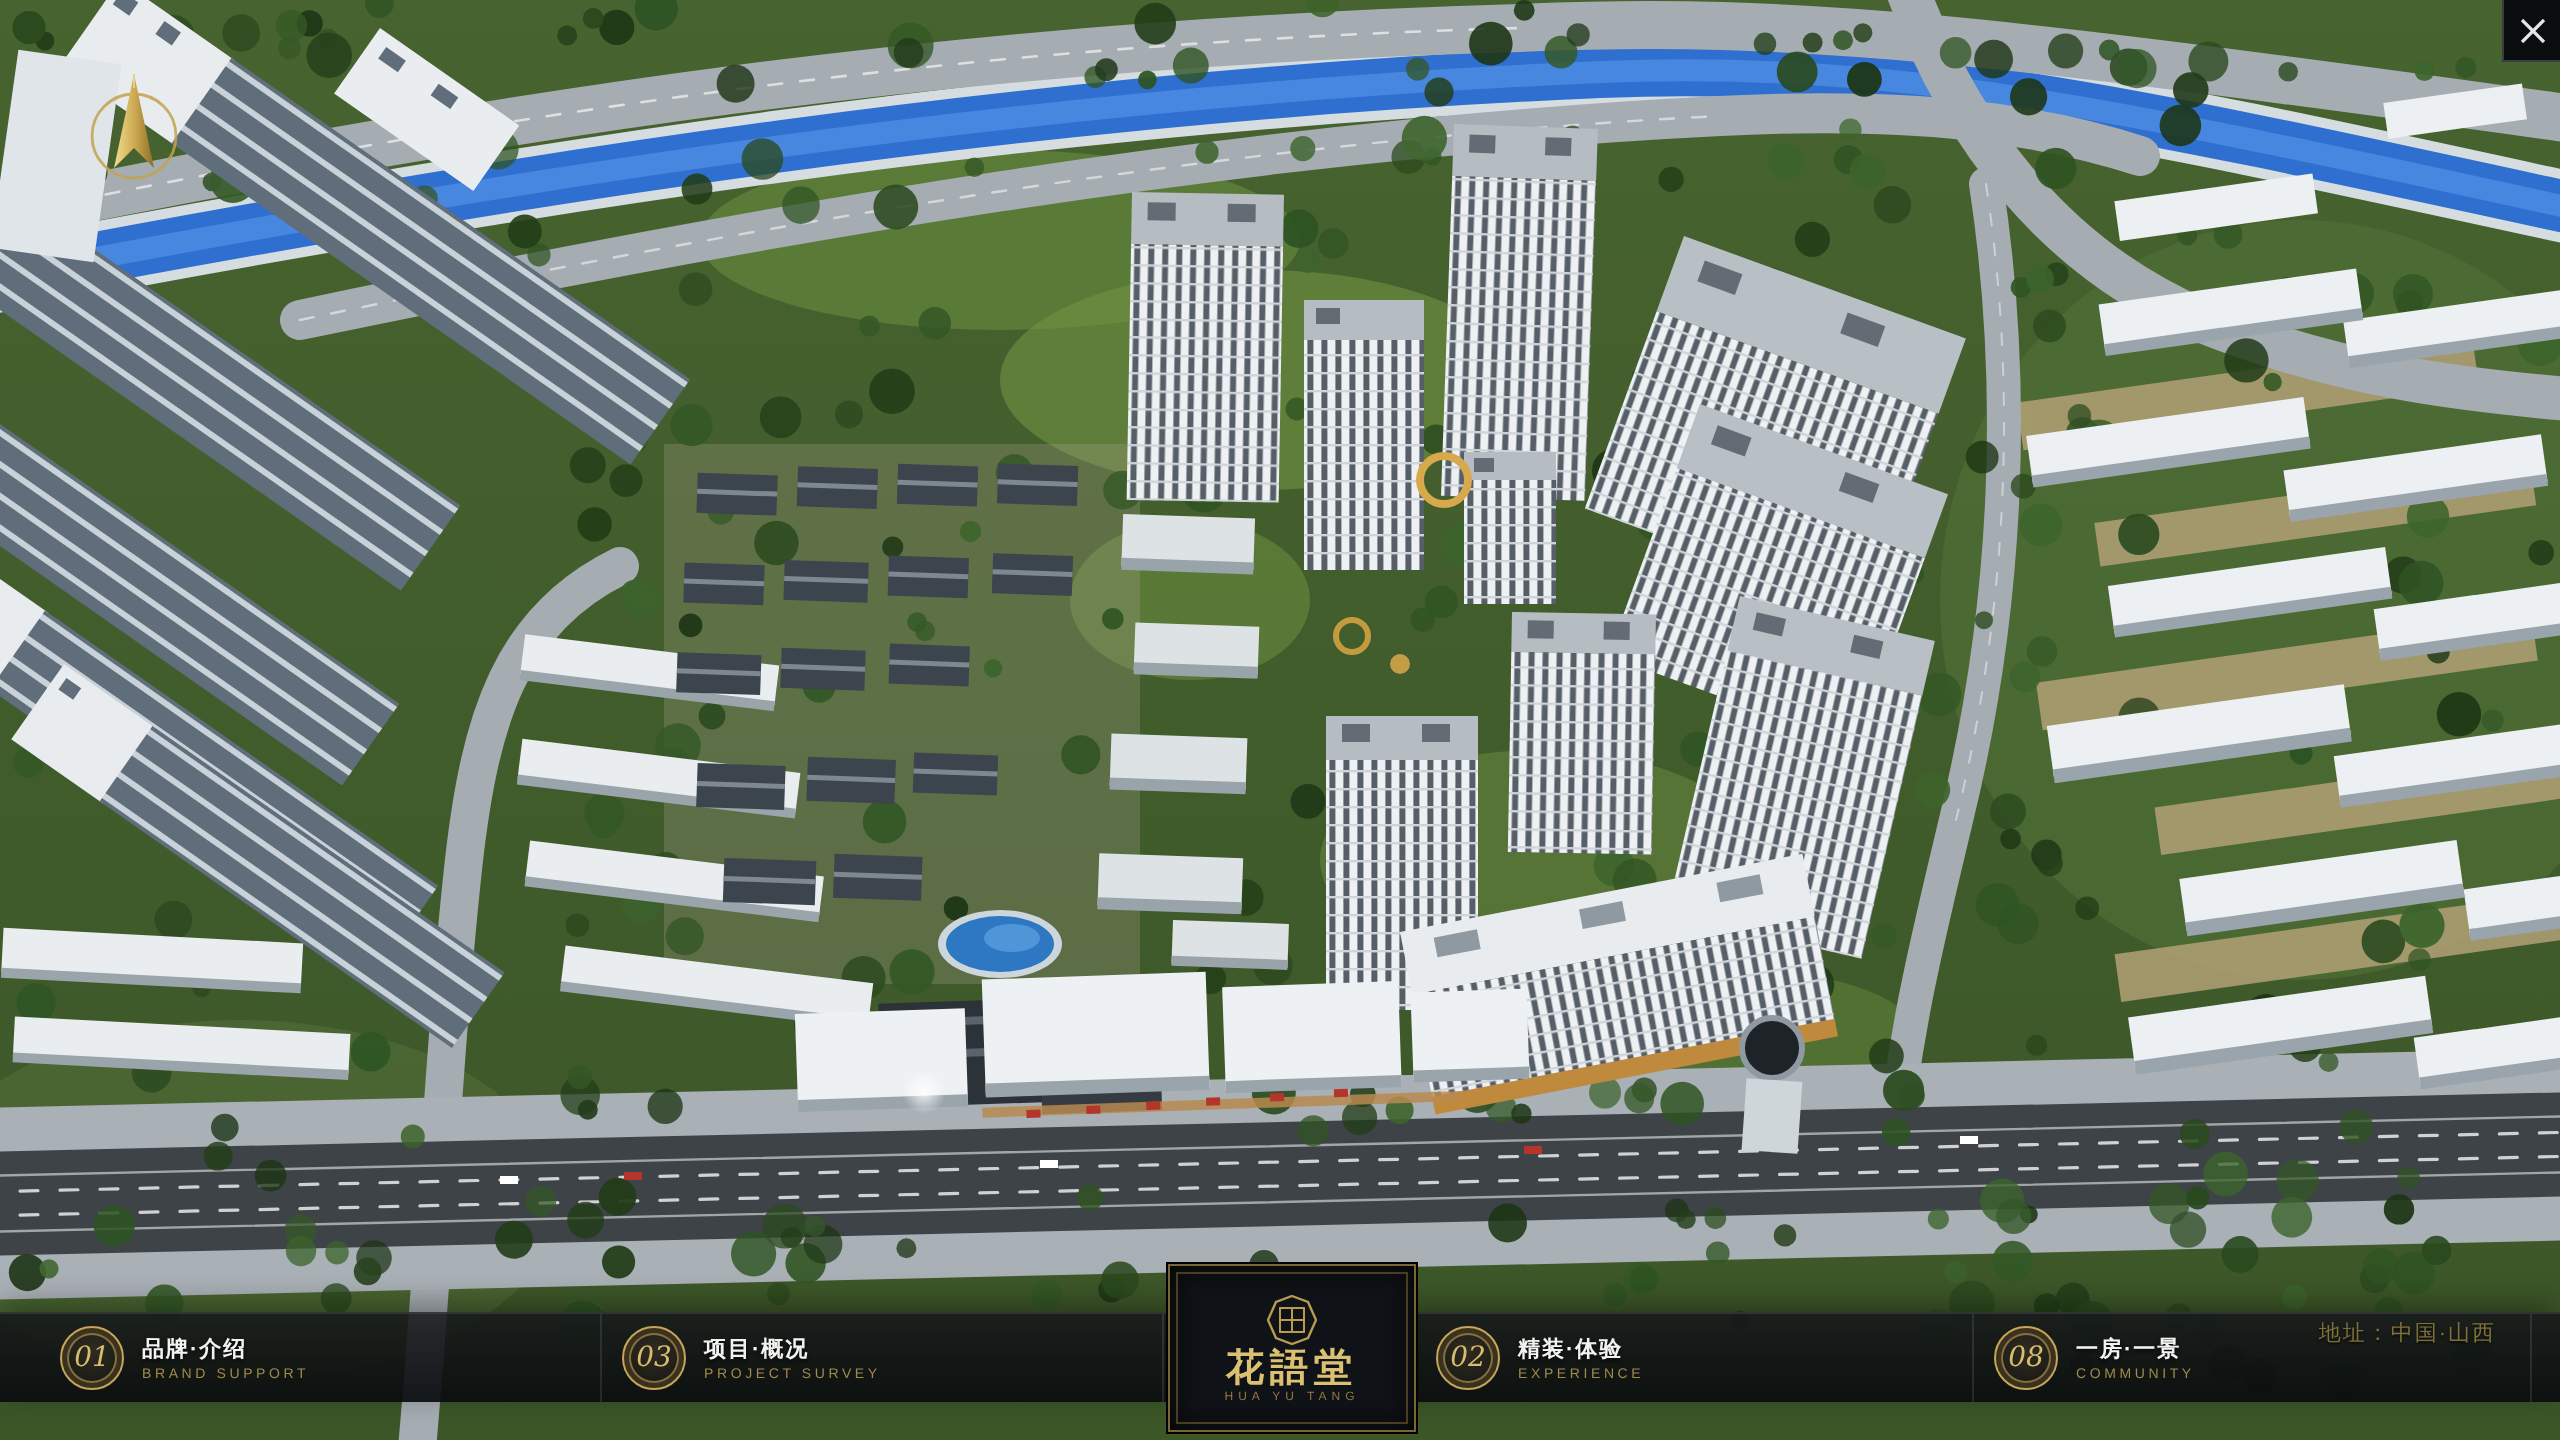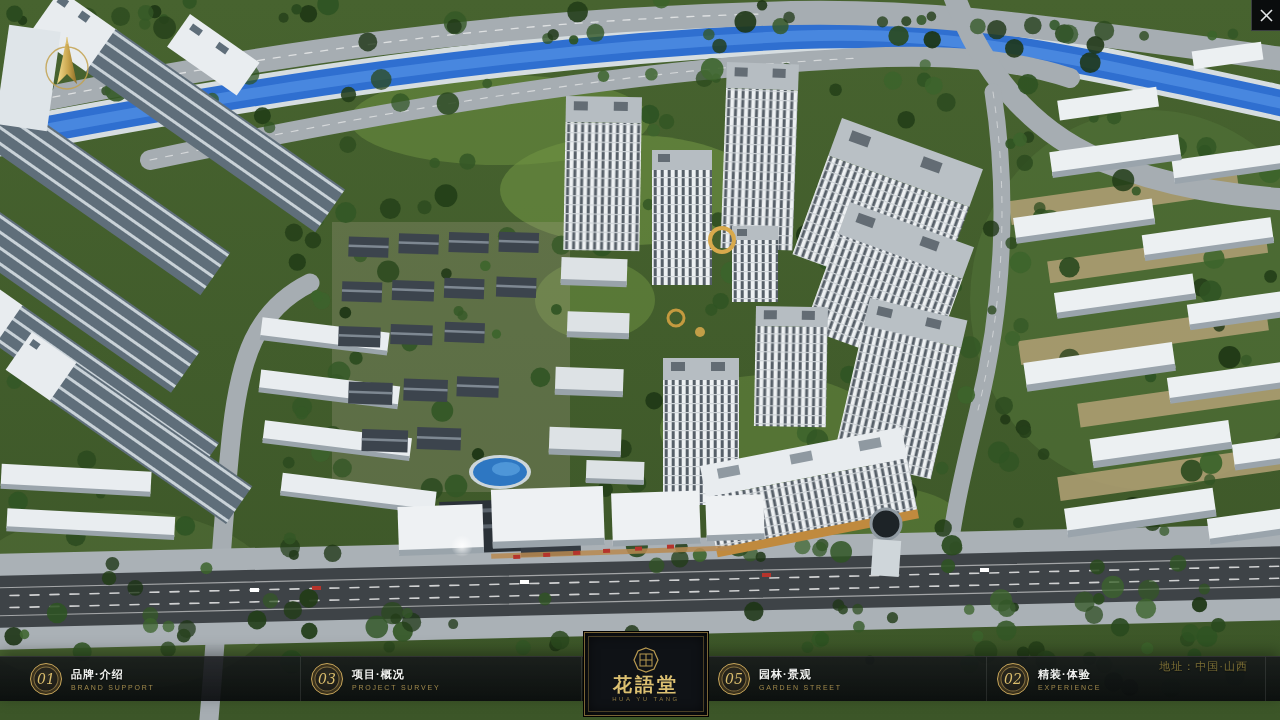--- a/index.html
+++ b/index.html
@@ -768,34 +768,34 @@
         </div>
       <div class="mtext">
         <div class="zh">项目·概况</div>
         <div class="en">PROJECT SURVEY</div>
       </div>
     </div>
   </div>
   <div class="mgroup right">
     <div class="mitem">
       <div class="badge">
-          <span>05</span>
-        </div>
-      <div class="mtext">
-        <div class="zh">园林·景观</div>
-        <div class="en">GARDEN STREET</div>
-      </div>
-    </div>
-    <div class="mitem">
-      <div class="badge">
           <span>02</span>
         </div>
       <div class="mtext">
         <div class="zh">精装·体验</div>
         <div class="en">EXPERIENCE</div>
+      </div>
+    </div>
+    <div class="mitem">
+      <div class="badge">
+          <span>08</span>
+        </div>
+      <div class="mtext">
+        <div class="zh">一房·一景</div>
+        <div class="en">COMMUNITY</div>
       </div>
     </div>
   </div>
 </div>
 
 <div id="logo">
   <svg class="seal" width="26" height="26" viewBox="0 0 26 26">
     <polygon points="13,1 21,4 25,13 21,22 13,25 5,22 1,13 5,4" fill="none" stroke="#b99a50" stroke-width="1.2"></polygon>
     <rect x="7" y="7" width="12" height="12" fill="none" stroke="#b99a50" stroke-width="1"></rect>
     <line x1="13" y1="7" x2="13" y2="19" stroke="#b99a50" stroke-width="1"></line>

